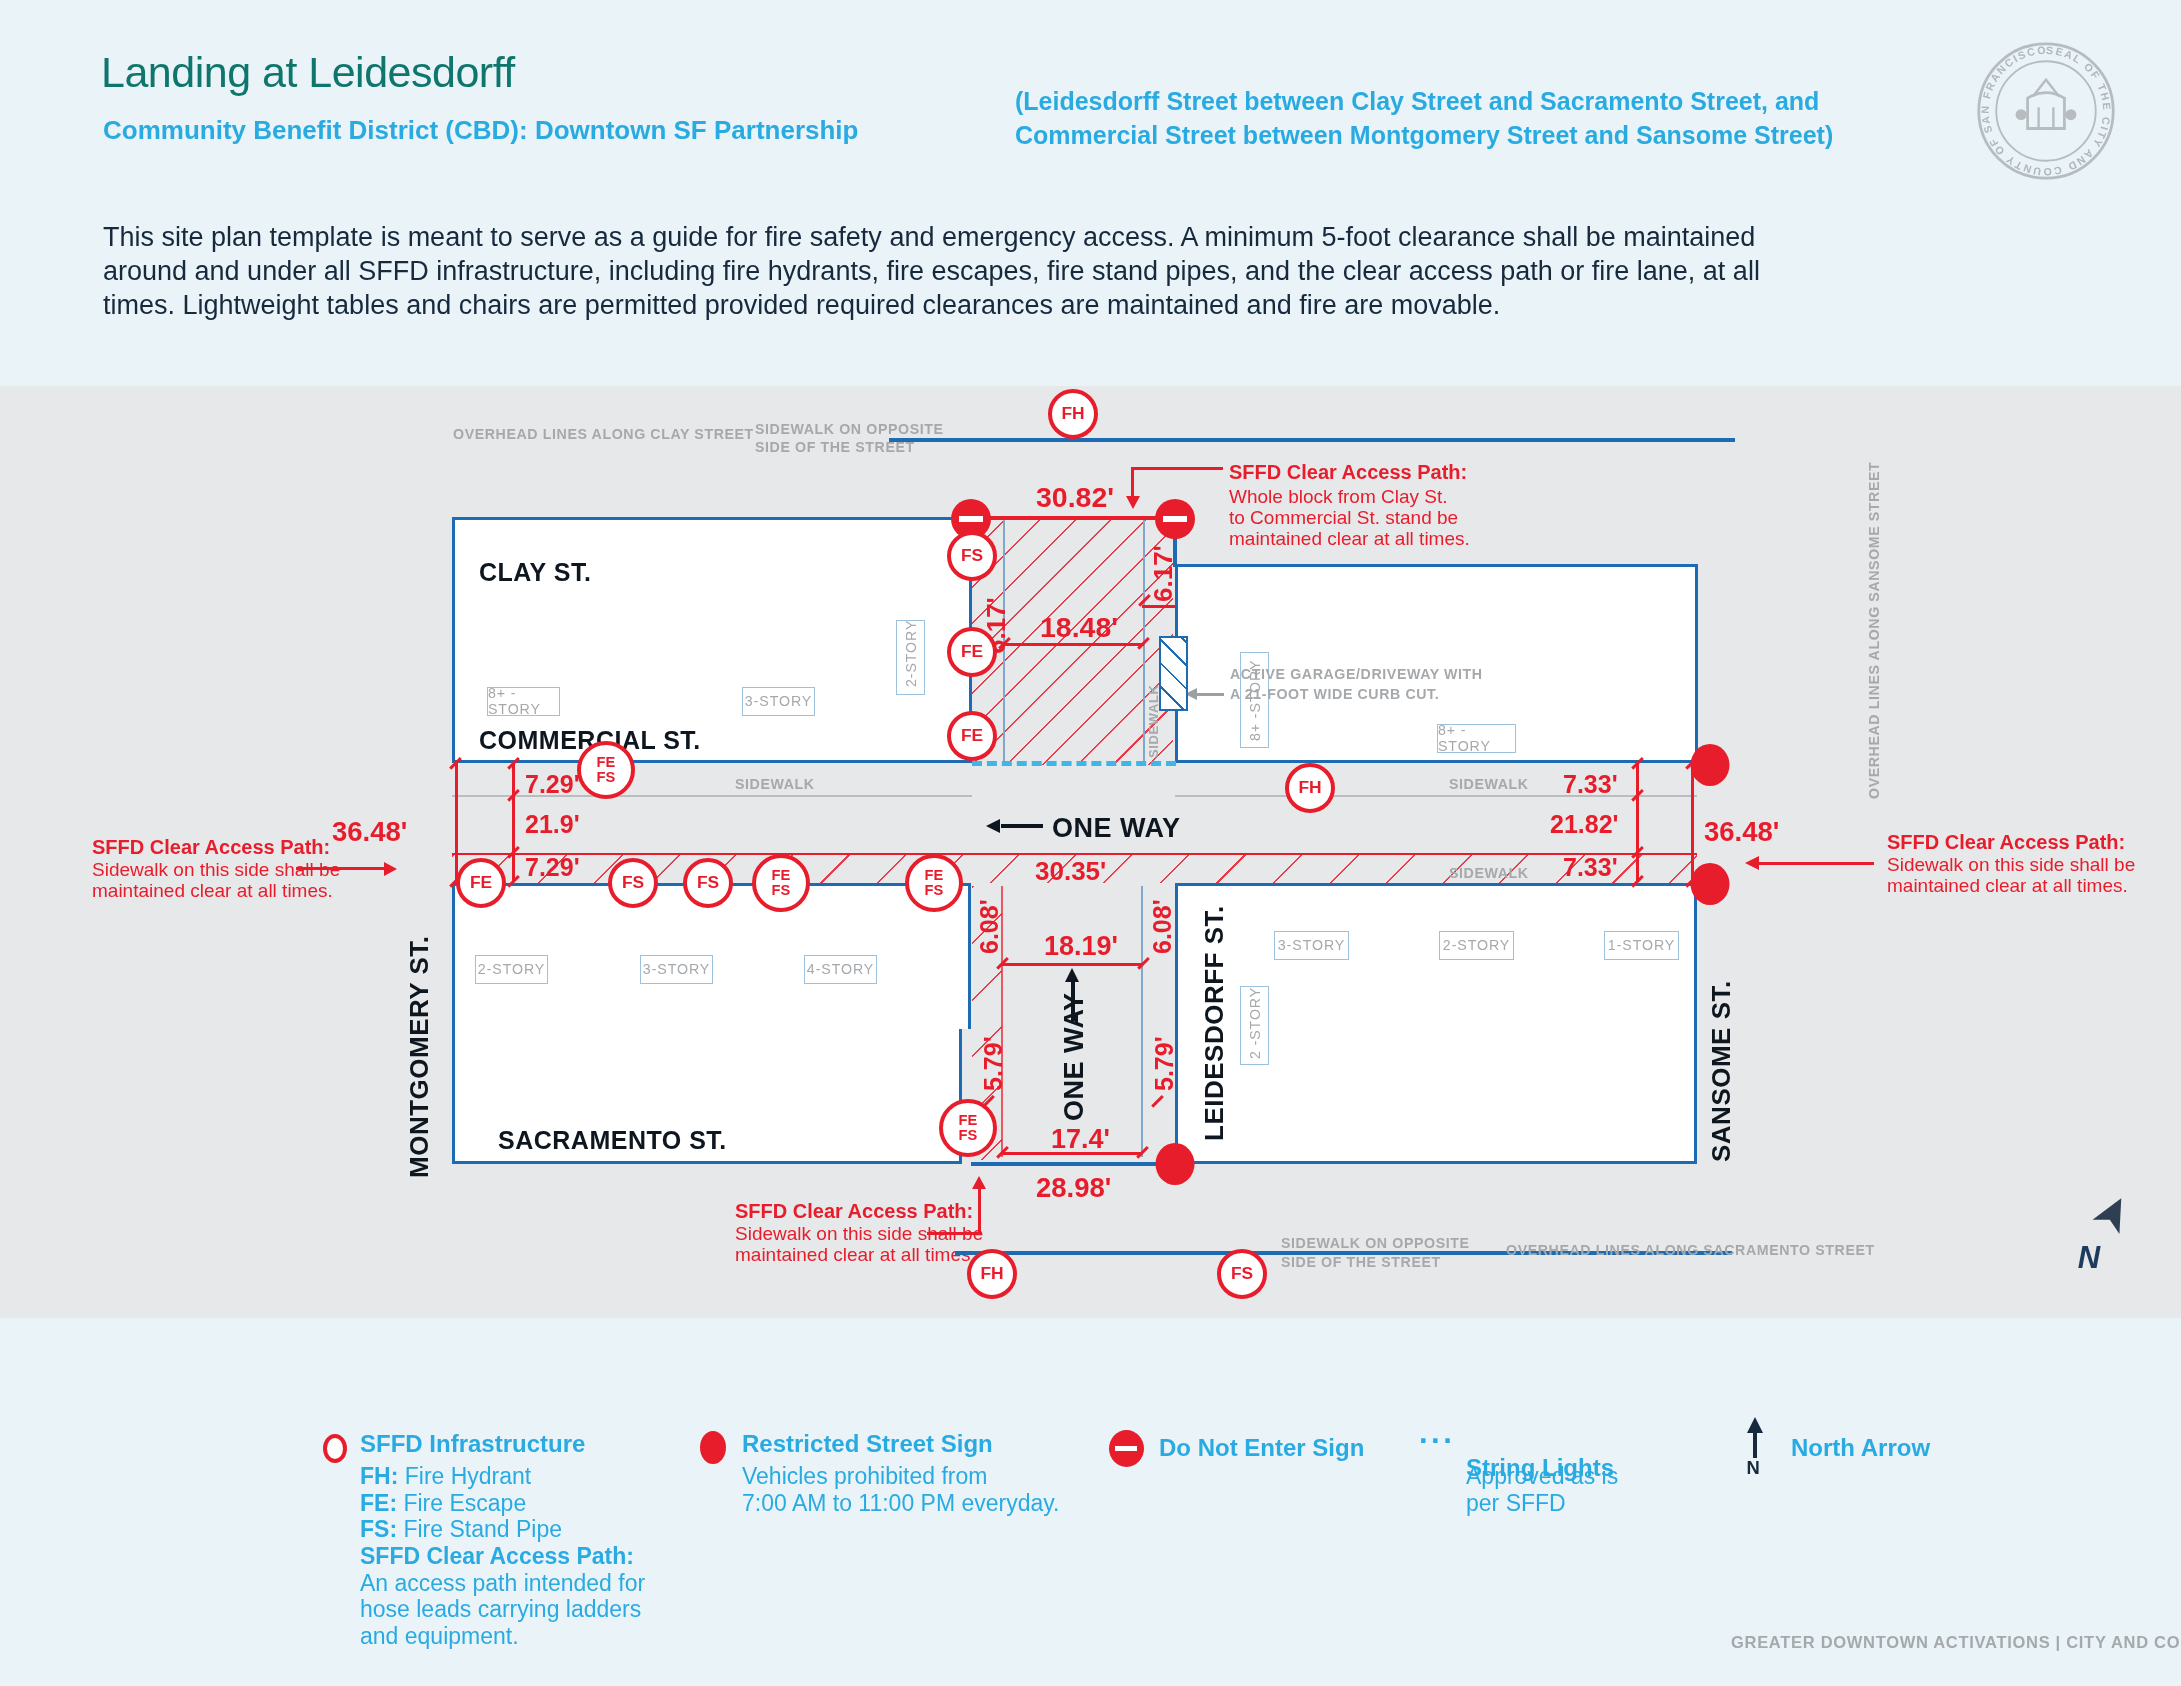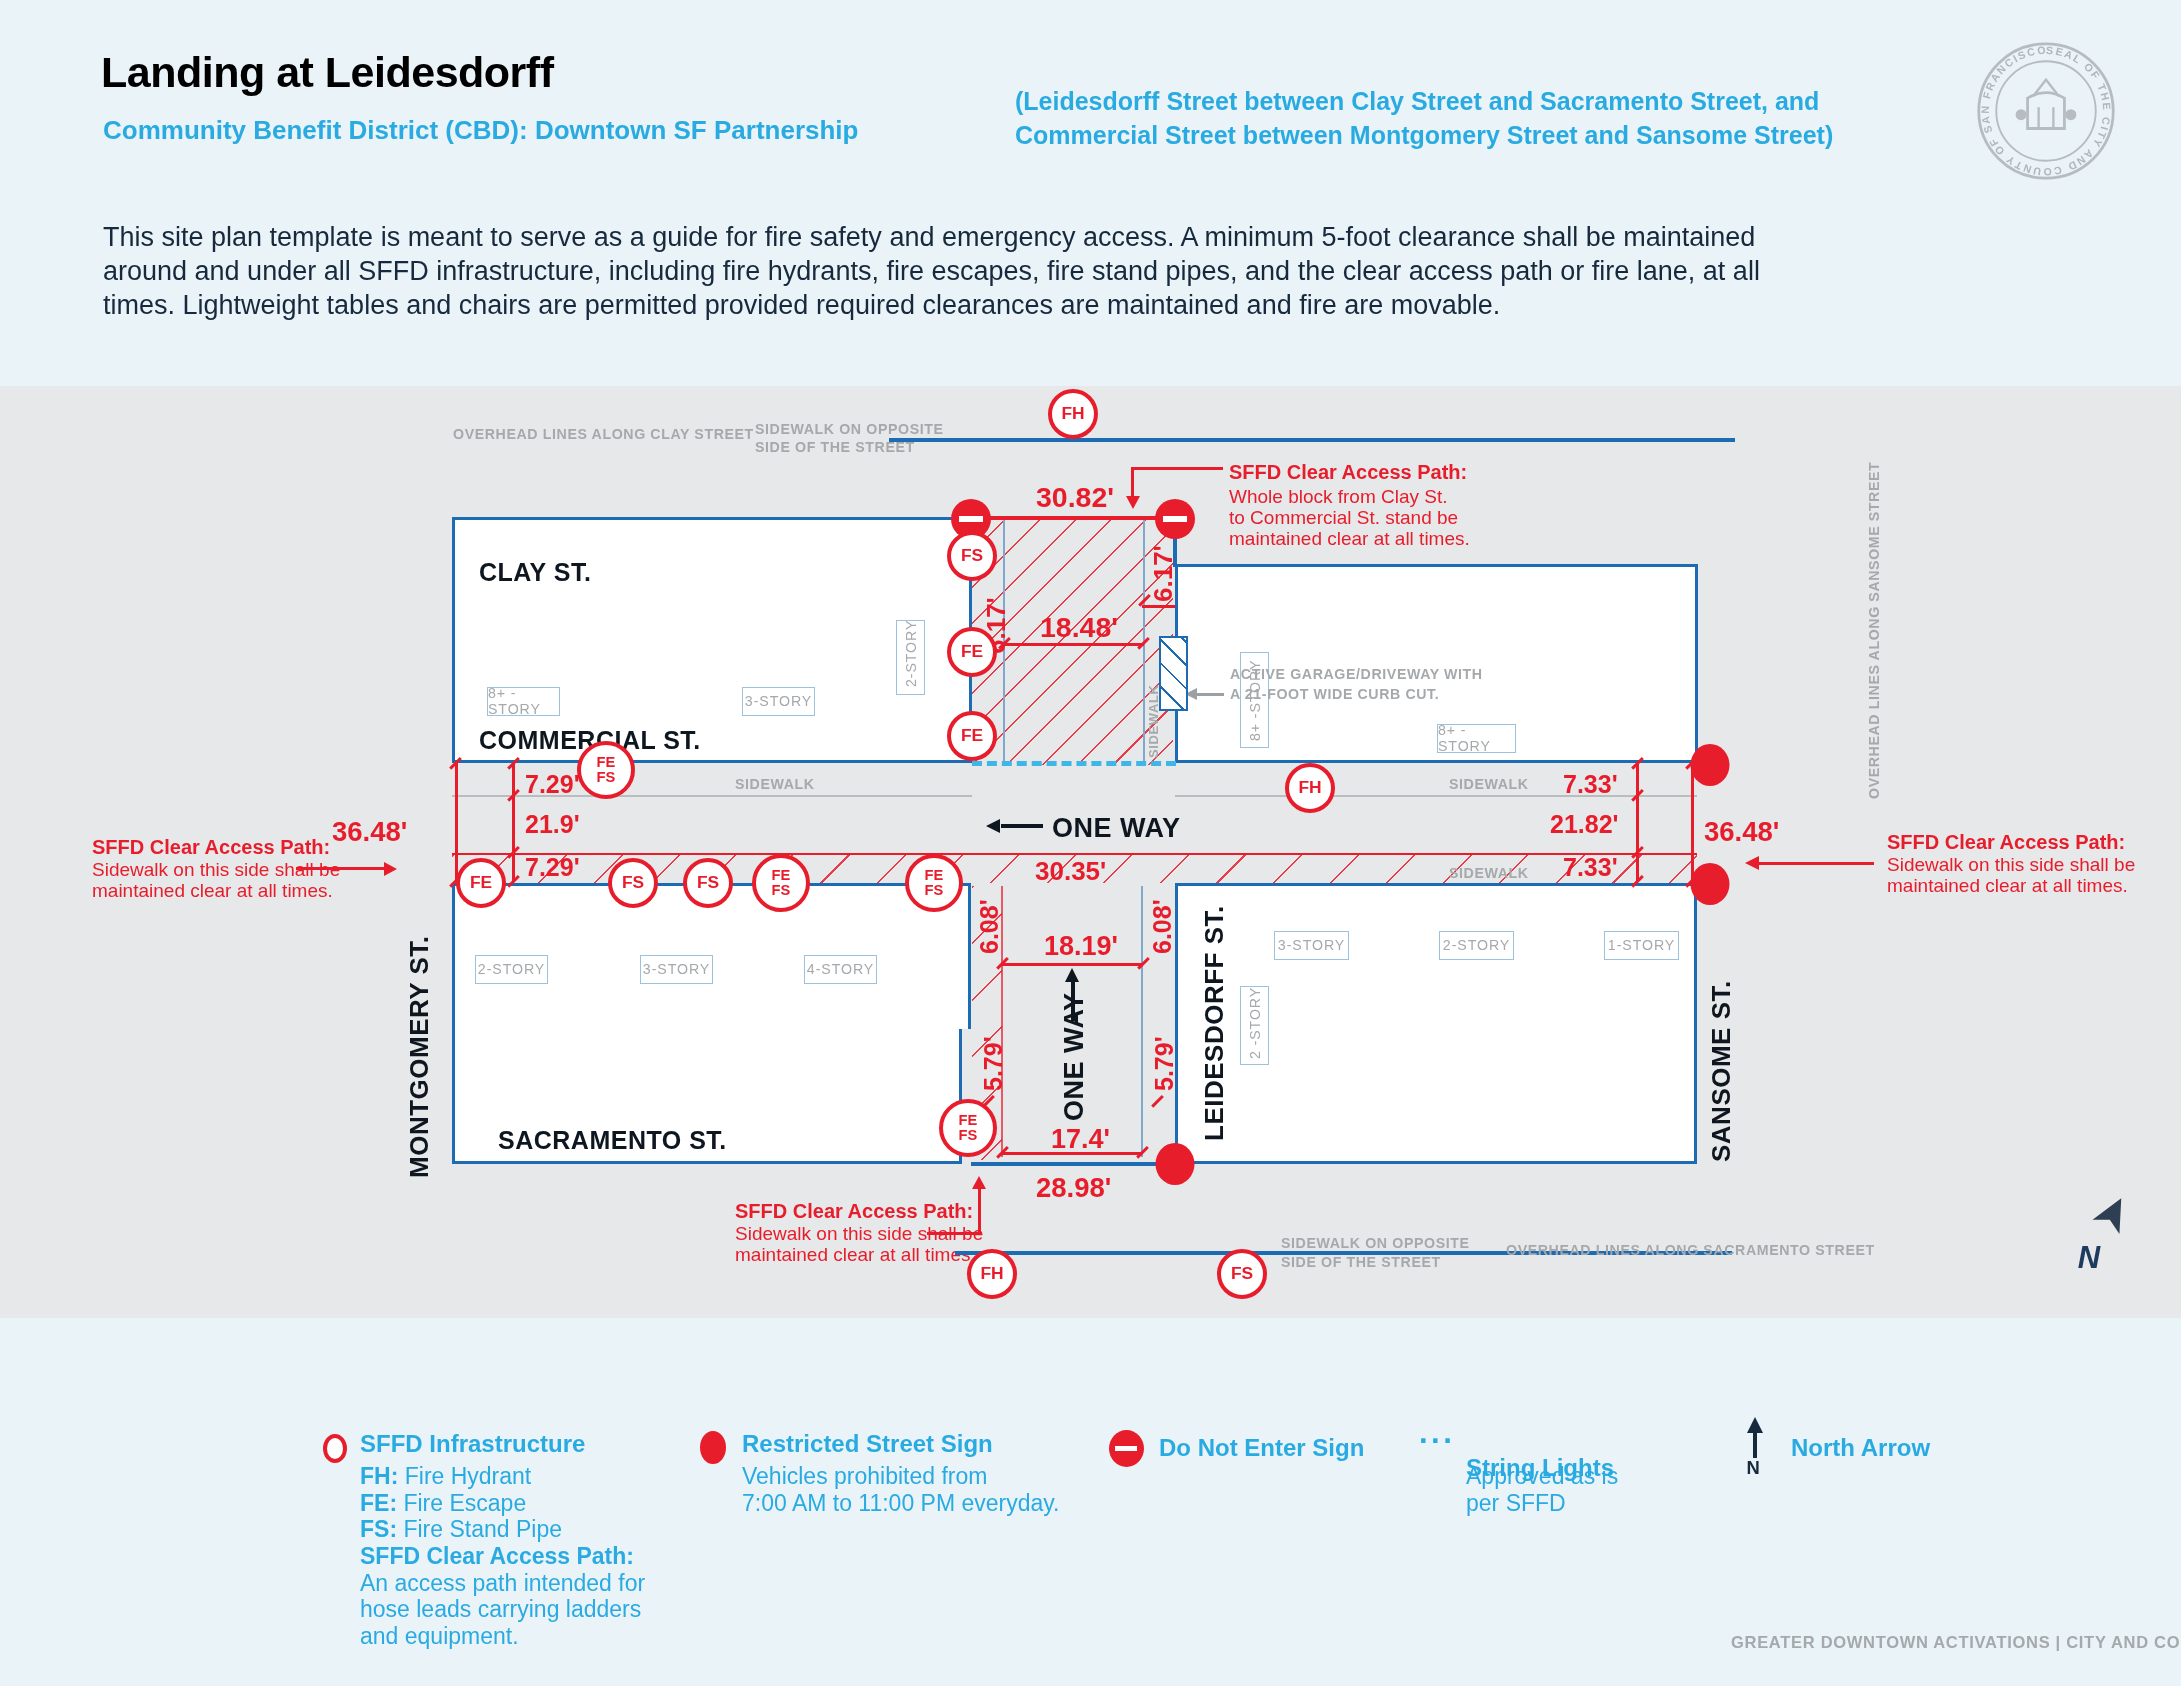--- a/index.html
+++ b/index.html
@@ -1,21 +1,21 @@
 <!DOCTYPE html>
 <html style="font-size:14.7px"><head>
 <meta charset="utf-8">
 <style>
   html,body{margin:0;padding:0;background:#dfe3e6;}
   #page{position:relative;width:2182px;height:1686px;background:#e9f3f8;overflow:hidden;
         font-family:"Liberation Sans", sans-serif;}
   .abs{position:absolute;}
   .nw{white-space:nowrap;}
   
-  .title{font-size:43px;font-weight:bold;color:#000000;letter-spacing:-0.5px;}
+  .title{font-size:43px;font-weight:normal;color:#0f766e;letter-spacing:-0.5px;}
   .sub{font-size:26px;font-weight:bold;color:#29abe2;}
   .loc{font-size:25px;font-weight:bold;color:#29abe2;}
   .para{font-size:27px;color:#17293d;line-height:34px;}
   
   #map{position:absolute;left:0;top:386px;width:2182px;height:932px;background:#e7e8e9;}
   .bldg{position:absolute;background:#fff;border:3.7px solid #1c6bb3;box-sizing:border-box;}
   .stname{font-size:25px;font-weight:bold;color:#0e1720;letter-spacing:0.5px;}
   .vert{transform:rotate(-90deg);transform-origin:left top;white-space:nowrap;}
   .storybox{position:absolute;background:#fff;border:1.8px solid #9cc2de;box-sizing:border-box;
             color:#a5a9ac;font-size:14.2px;letter-spacing:0.9px;display:flex;align-items:center;justify-content:center;}

